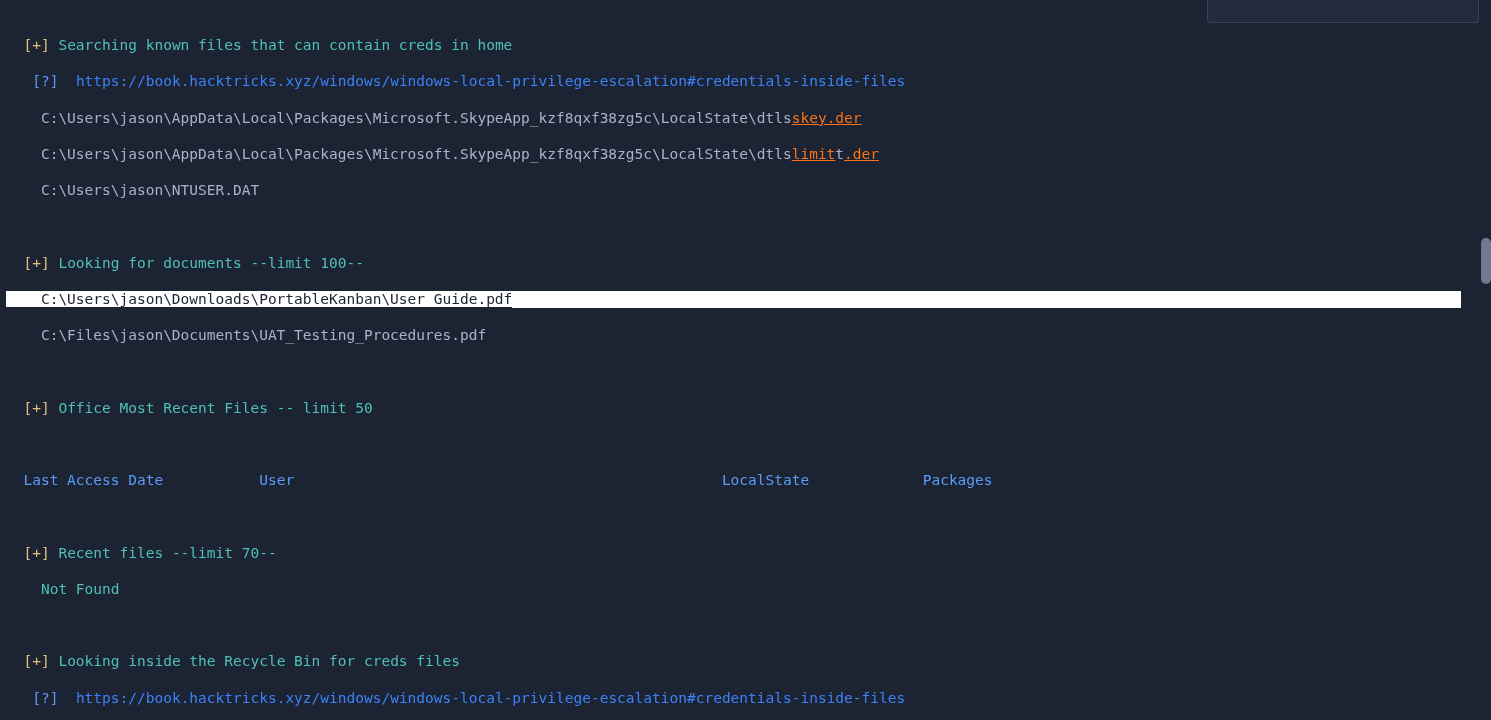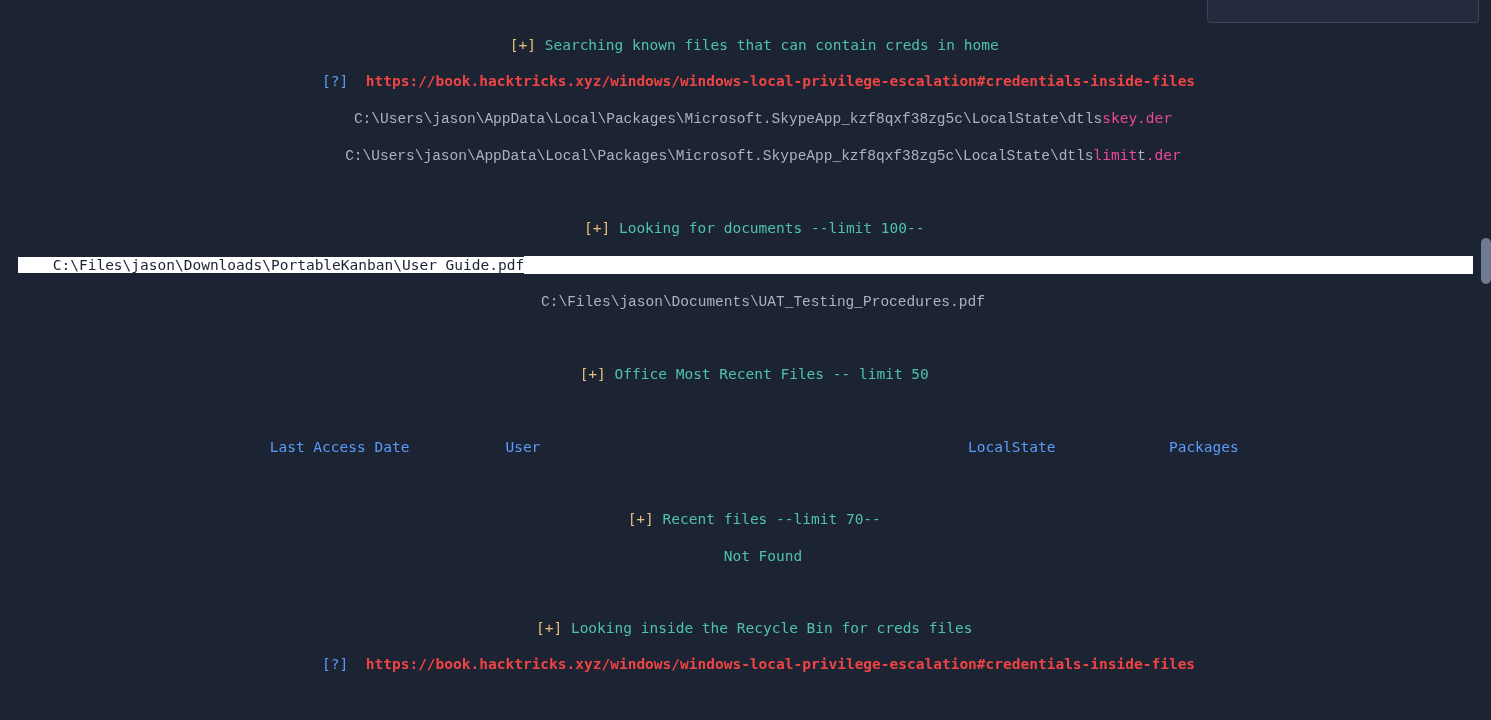--- a/index.html
+++ b/index.html
@@ -11,28 +11,28 @@
     font-size: 14.5px;
     line-height: 1.25;
     width: 1491px;
     height: 720px;
     overflow: hidden;
   }
   .terminal {
     padding: 18px 6px 8px 6px;
     white-space: pre;
   }
-  .line { white-space: pre-wrap; word-break: break-all; text-align: center; }
+  .line { white-space: pre-wrap; word-break: break-all; }
   .yellow { color: #e5c07b; }
   .green  { color: #4fc1b0; }
   .teal   { color: #4fc1b0; }
   .blue   { color: #5a9cf8; }
-  .orange { color: #ef4444; font-weight: bold; }
-  .red    { color: #ec4899; }
-  .gray   { color: #aab2c5; font-family: Liberation Mono, monospace; }
+  .orange { color: #3b82f6; }
+  .red    { color: #f97316; text-decoration: underline; }
+  .gray   { color: #aab2c5; }
   .sel {
     background: #ffffff;
     color: #1c2333;
   }
   .sel-pad {
     display: inline-block;
     background: #ffffff;
     height: 1.2em;
     vertical-align: bottom;
   }
@@ -60,23 +60,24 @@
 </head>
 <body>
 
 <div class="tab-outline"></div>
 
 <div class="terminal">
 <div class="line">  <span class="yellow">[+]</span> <span class="green">Searching known files that can contain creds in home</span></div>
 <div class="line">   <span class="blue">[?]</span>  <span class="orange">https://book.hacktricks.xyz/windows/windows-local-privilege-escalation#credentials-inside-files</span></div>
 <div class="line">    <span class="gray">C:\Users\jason\AppData\Local\Packages\Microsoft.SkypeApp_kzf8qxf38zg5c\LocalState\dtls</span><span class="red">skey.der</span></div>
 <div class="line">    <span class="gray">C:\Users\jason\AppData\Local\Packages\Microsoft.SkypeApp_kzf8qxf38zg5c\LocalState\dtls</span><span class="red">limit</span><span class="gray">t</span><span class="red">.der</span></div>
+<div class="line">    <span class="gray">C:\Users\jason\NTUSER.DAT</span></div>
 <div class="line">&nbsp;</div>
 <div class="line">  <span class="yellow">[+]</span> <span class="green">Looking for documents --limit 100--</span></div>
-<div class="line"><span class="sel">    <span>C:\Files\jason\Downloads\PortableKanban\User Guide.pdf</span></span><span class="sel-pad" style="width:949px"></span></div>
+<div class="line"><span class="sel">    <span>C:\Users\jason\Downloads\PortableKanban\User Guide.pdf</span></span><span class="sel-pad" style="width:949px"></span></div>
 <div class="line">    <span class="gray">C:\Files\jason\Documents\UAT_Testing_Procedures.pdf</span></div>
 <div class="line">&nbsp;</div>
 <div class="line">  <span class="yellow">[+]</span> <span class="green">Office Most Recent Files -- limit 50</span></div>
 <div class="line">&nbsp;</div>
 <div class="line">  <span class="blue">Last Access Date</span>           <span class="blue">User</span>                                                 <span class="blue">LocalState</span>             <span class="blue">Packages</span></div>
 <div class="line">&nbsp;</div>
 <div class="line">  <span class="yellow">[+]</span> <span class="green">Recent files --limit 70--</span></div>
 <div class="line">    <span class="teal">Not Found</span></div>
 <div class="line">&nbsp;</div>
 <div class="line">  <span class="yellow">[+]</span> <span class="green">Looking inside the Recycle Bin for creds files</span></div>

